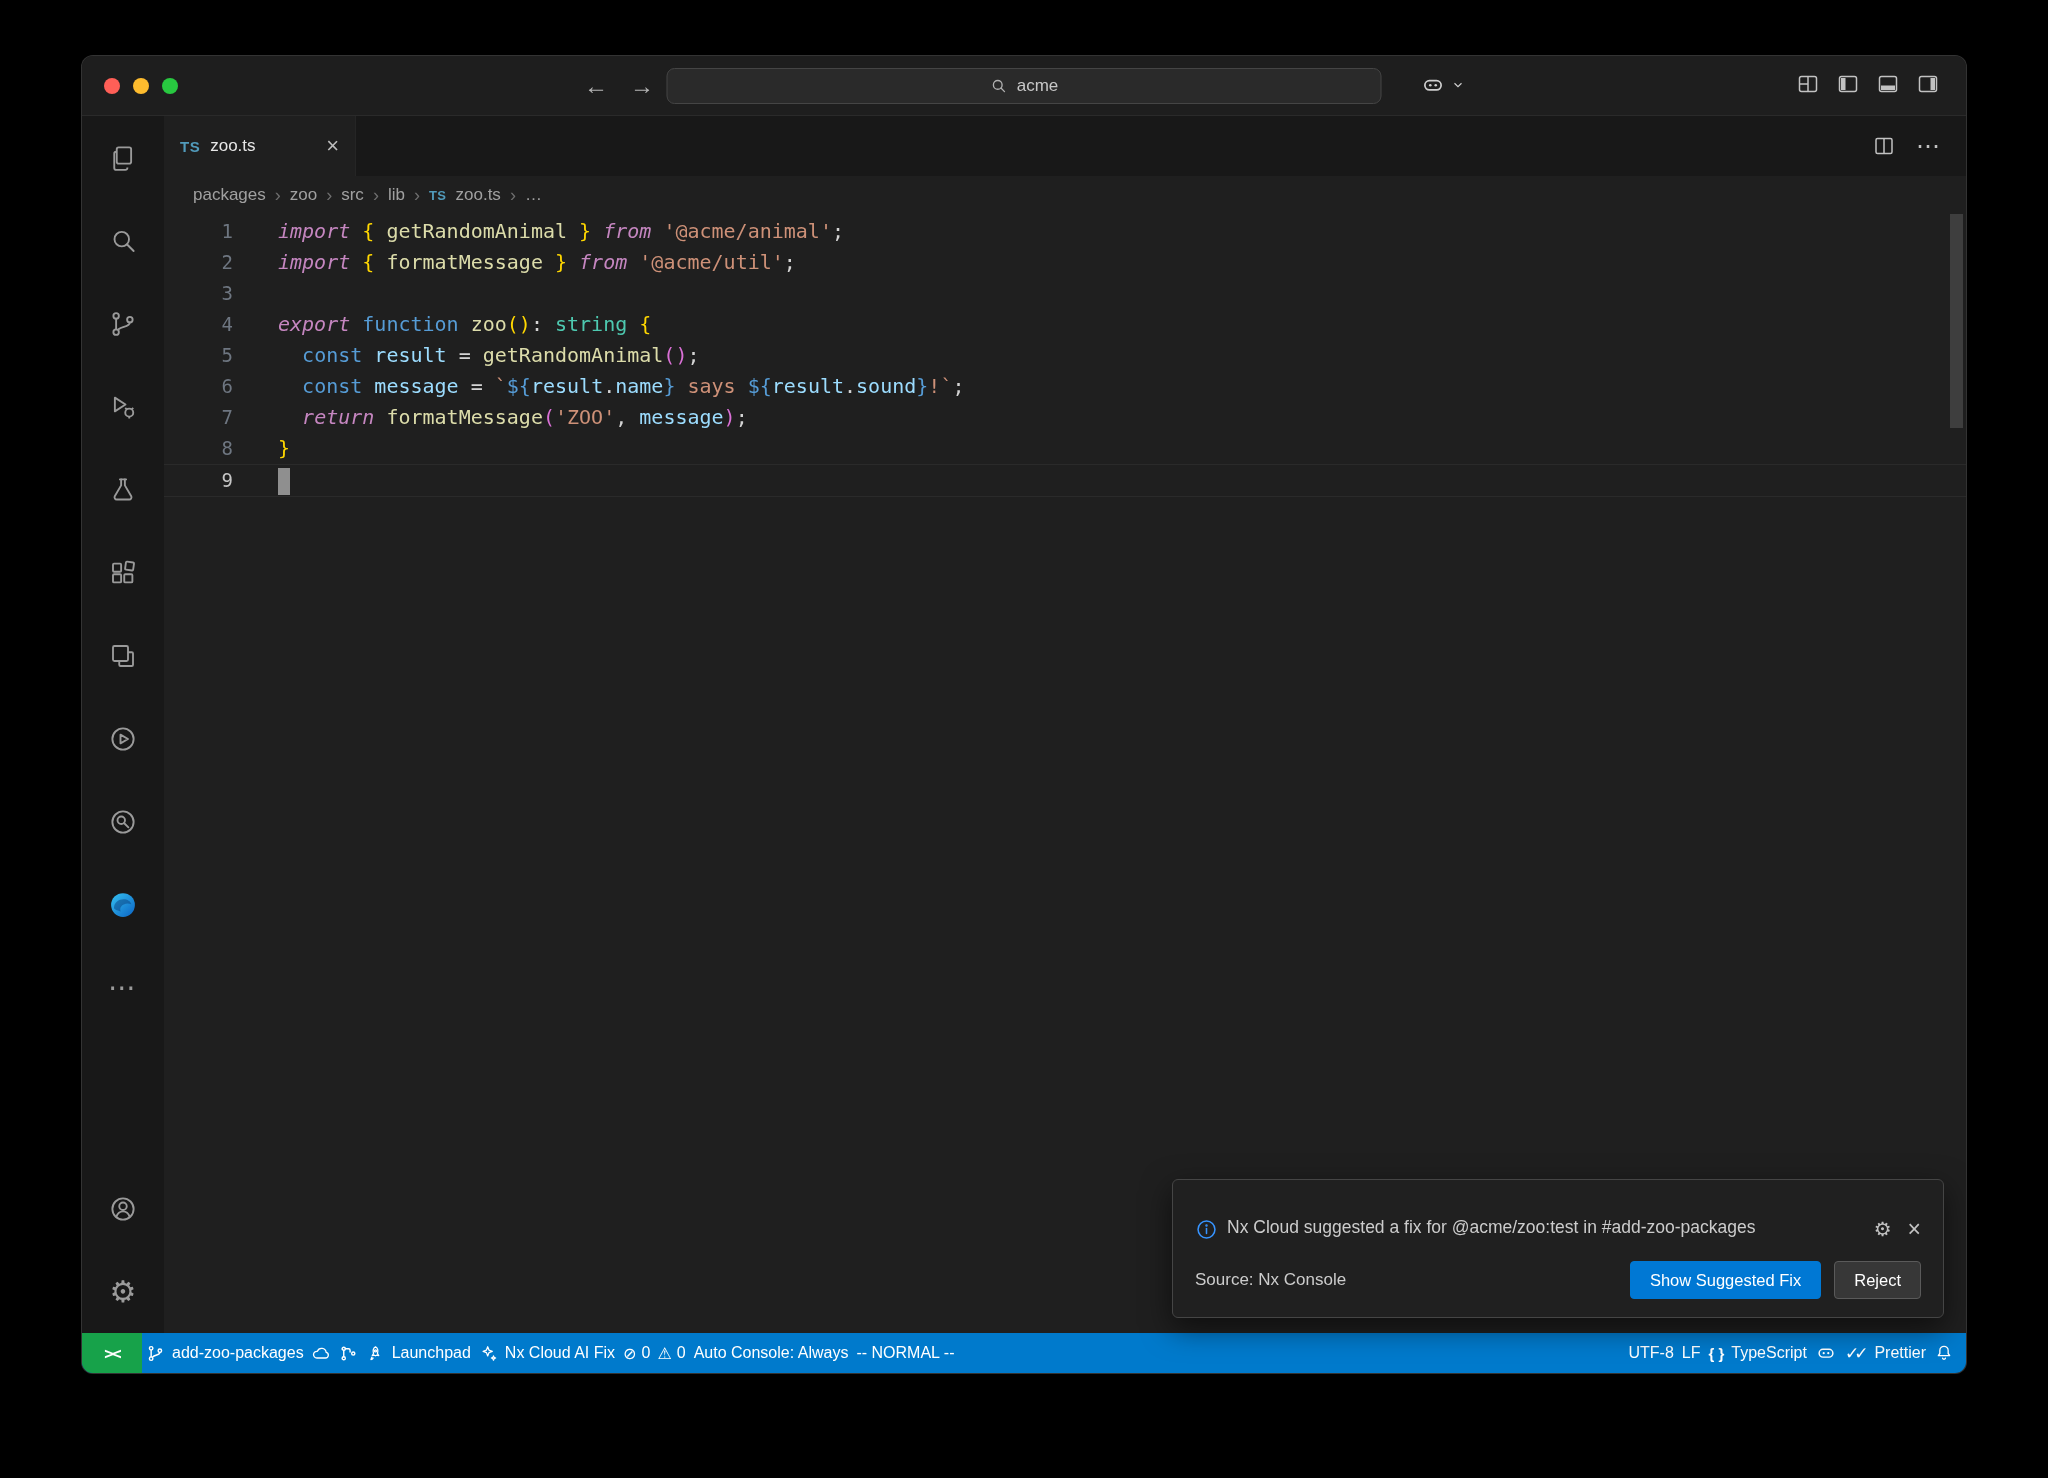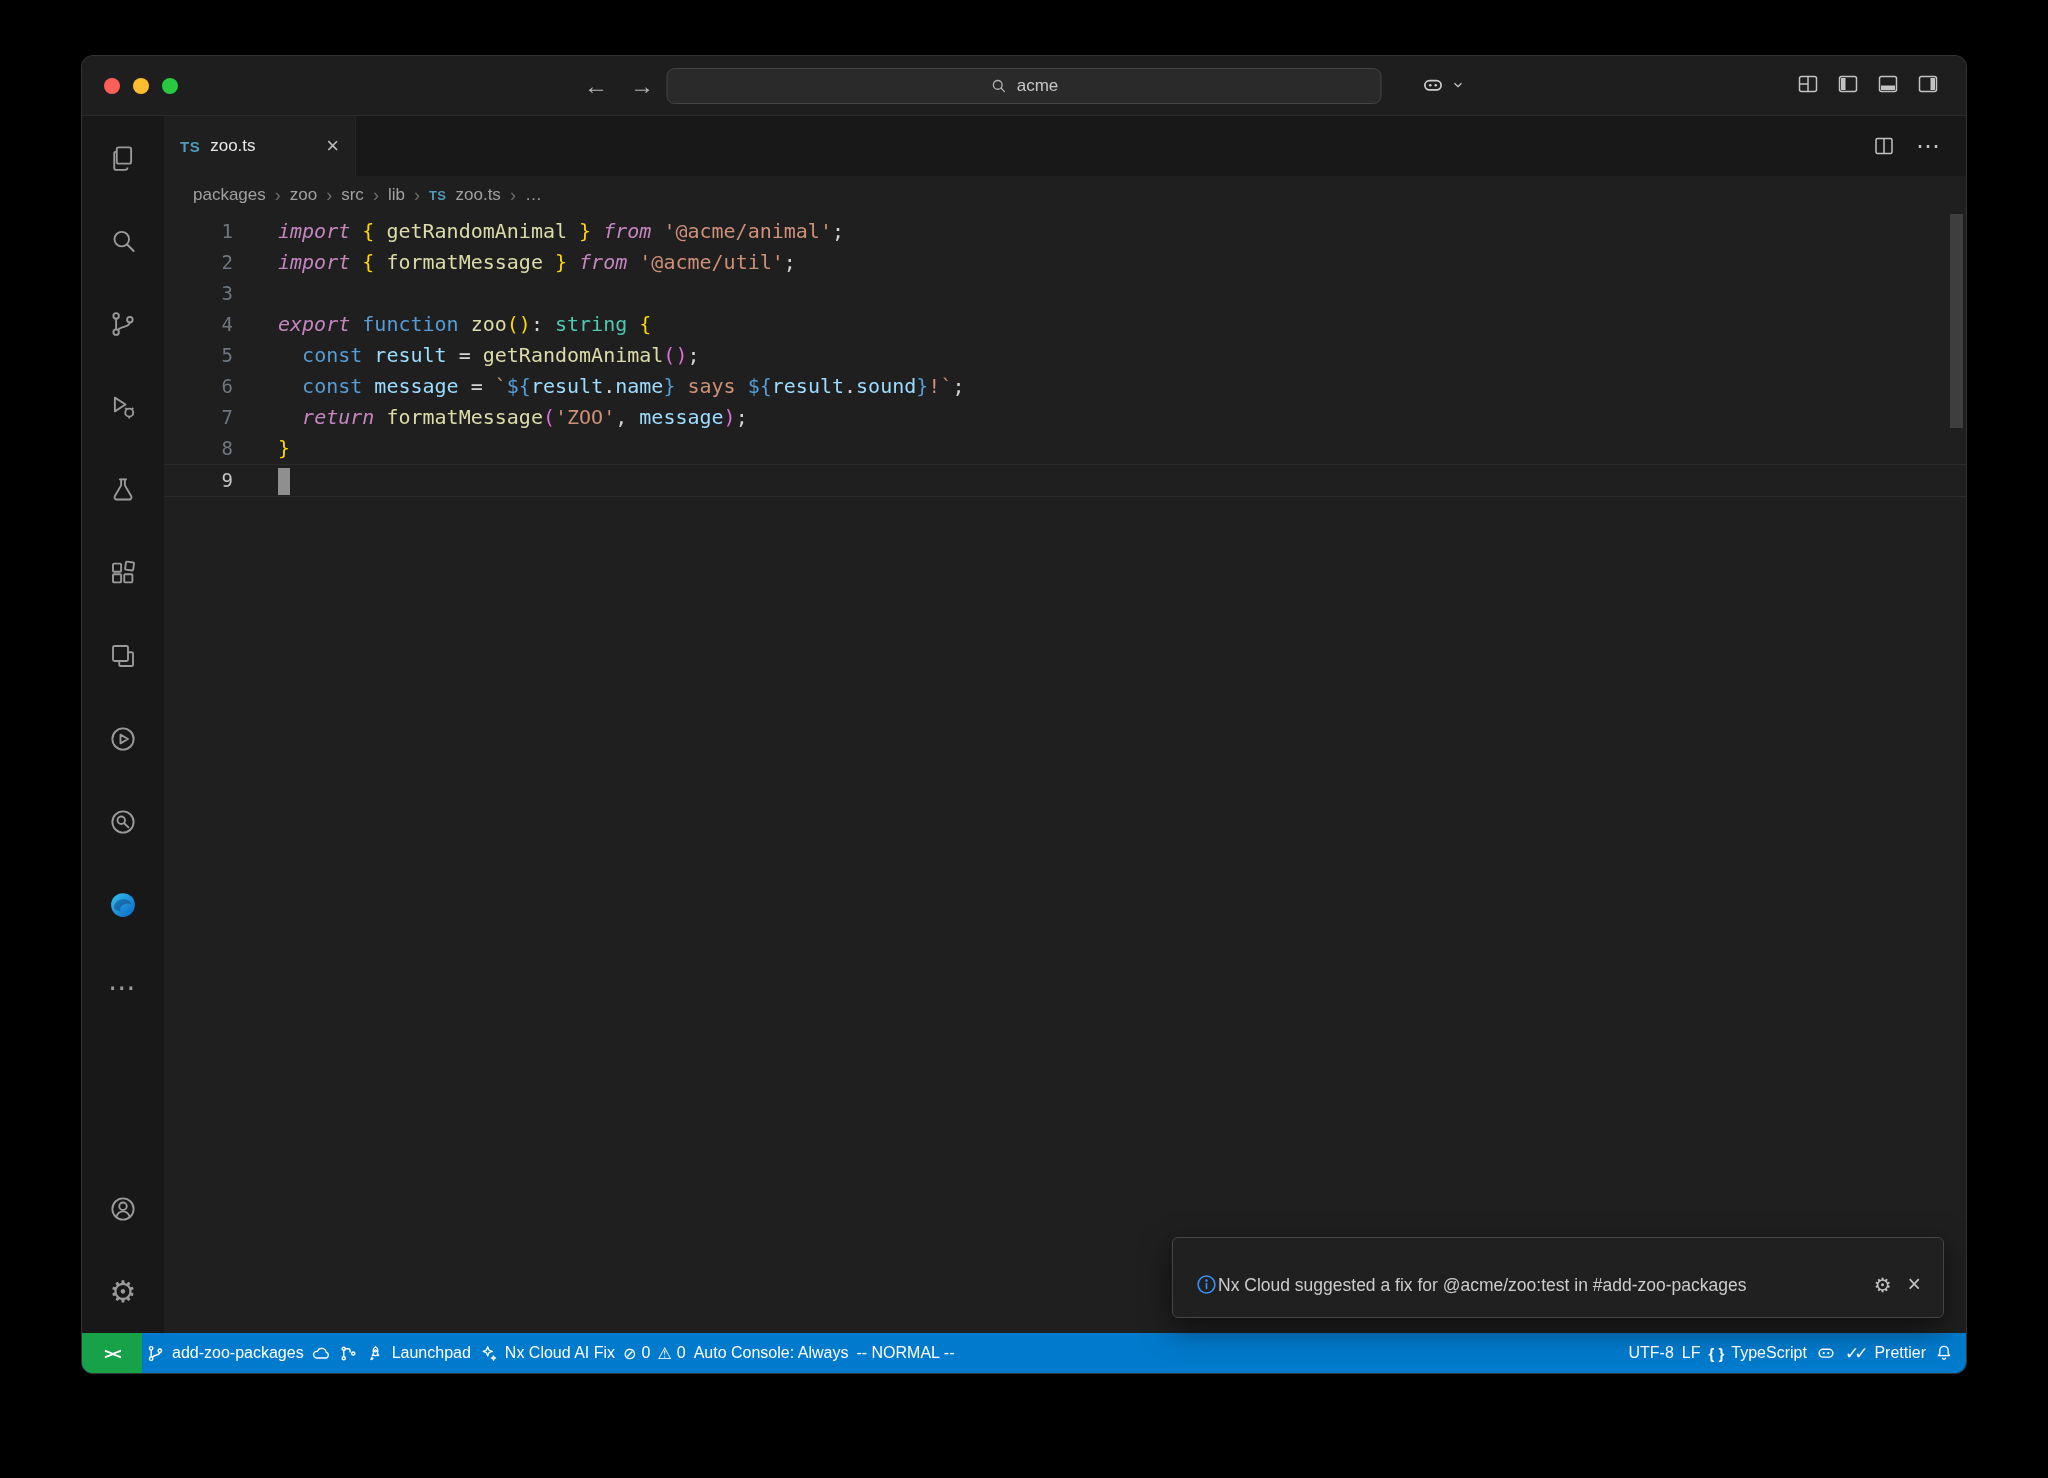--- a/index.html
+++ b/index.html
@@ -116,21 +116,21 @@
     background: rgba(121,121,121,0.35);
   }
 
   
   .toast {
     position: absolute; right: 22px; bottom: 55px; width: 772px;
     background: #202020; border: 1px solid #454545; border-radius: 6px;
     box-shadow: 0 10px 30px rgba(0,0,0,0.55); z-index: 20;
     padding: 20px 22px 18px 22px; display: flex; flex-direction: column; gap: 20px;
   }
-  .toast-row1 { display: flex; align-items: center; gap: 0; margin-top: 13px; }
+  .toast-row1 { display: flex; align-items: flex-end; gap: 9px; margin-top: 13px; }
   .toast-msg { flex: 1; max-width: 560px; font-size: 17.5px; line-height: 1.62; color: #cccccc; }
   .toast-actions { display: flex; gap: 16px; align-items: center; color: #c2c2c2; margin-left: auto; }
   .toast-gear { font-size: 20px; font-family: "DejaVu Sans", sans-serif; }
   .toast-close { font-size: 23px; line-height: 0.9; }
   .toast-row2 { display: flex; align-items: center; }
   .toast-source { font-size: 17px; color: #cccccc; }
   .toast-buttons { margin-left: auto; display: flex; gap: 13px; }
   .btn { height: 38px; border-radius: 4px; font-size: 16.5px; display: flex; align-items: center; padding: 0 19px; font-family: inherit; }
   .btn-primary { background: #0078d4; color: #ffffff; border: 1px solid #0078d4; }
   .btn-secondary { background: #373737; color: #ffffff; border: 1px solid #5a5a5a; }
@@ -382,20 +382,27 @@
           <circle cx="12" cy="12" r="8.8"></circle>
           <path d="M12 11v5.2"></path>
           <circle cx="12" cy="7.8" r="0.5" fill="#3794ff"></circle>
         </svg>
       <div class="toast-msg">Nx Cloud suggested a fix for @acme/zoo:test in #add-zoo-packages</div>
       <div class="toast-actions">
         <span class="toast-gear">⚙</span>
         <span class="toast-close">×</span>
       </div>
     </div>
+    <div class="toast-row2">
+      <span class="toast-source">Source: Nx Console</span>
+      <div class="toast-buttons">
+        <div class="btn btn-primary">Show Suggested Fix</div>
+        <div class="btn btn-secondary">Reject</div>
+      </div>
+    </div>
   </div>
 
   <div class="statusbar">
     <div class="sb-item sb-remote">
       <span>&gt;&lt;</span>
     </div>
     <div class="sb-item">
       <svg width="19" height="19" viewBox="0 0 24 24" fill="none" stroke="currentColor" stroke-width="1.8" stroke-linecap="round">
           <circle cx="6.5" cy="5.5" r="2.2"></circle>
           <circle cx="6.5" cy="18.5" r="2.2"></circle>

